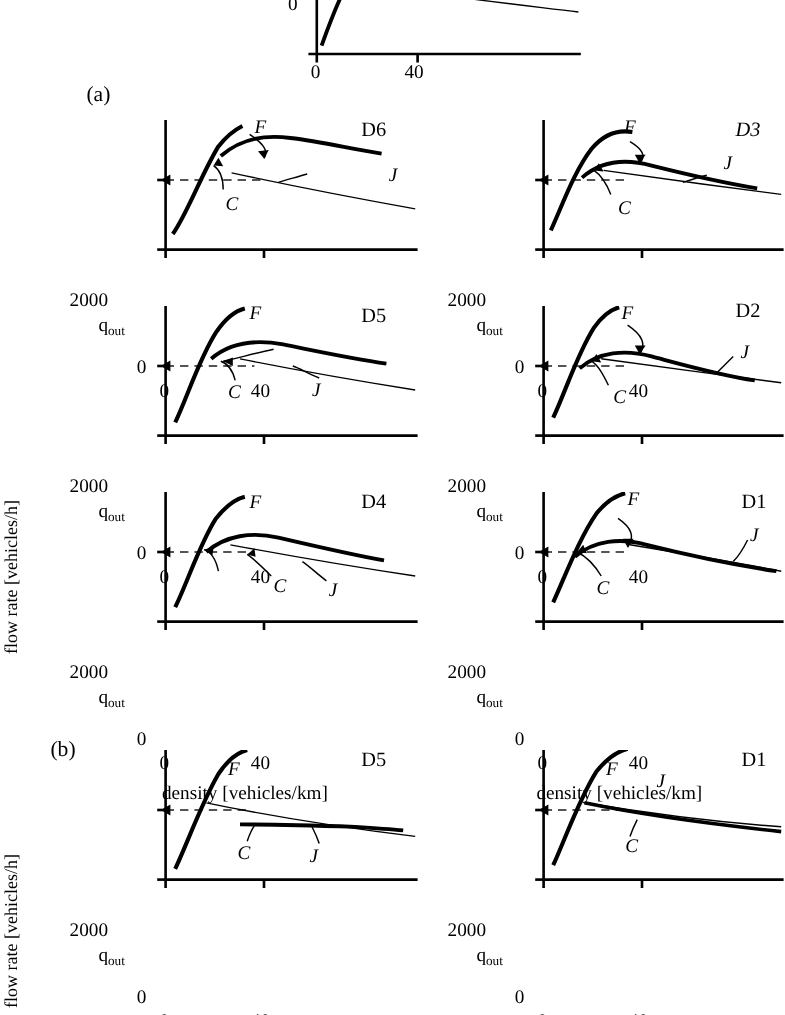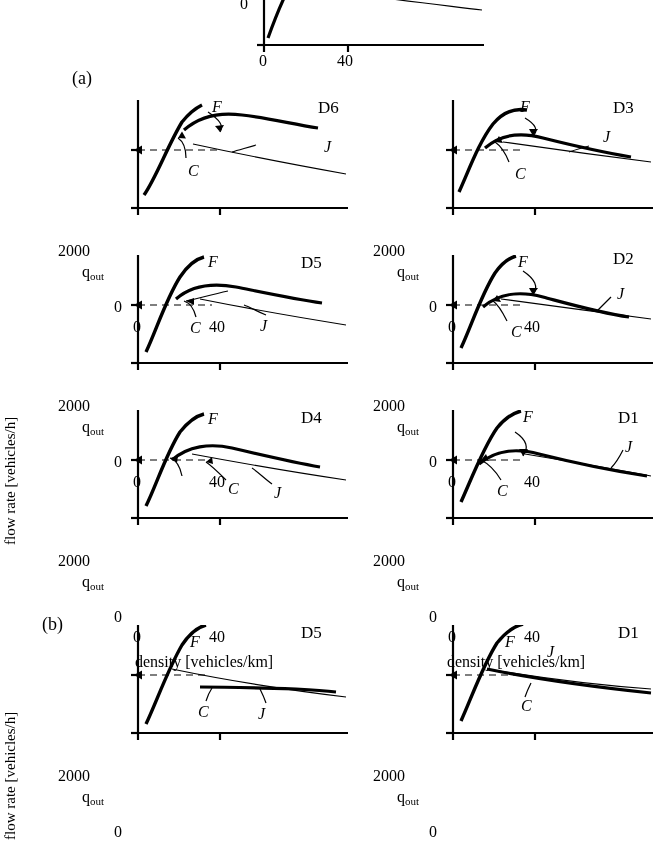--- a/index.html
+++ b/index.html
@@ -87,21 +87,21 @@
     <div class="val2000" style="left:-2px;top:142px;">2000</div>
     <div class="qout" style="left:22px;top:163px;">
       <span>q</span><span class="sub">out</span>
     </div>
     <div class="zero" style="left:54px;top:198px;">0</div>
     <div class="tick" style="left:73px;top:218px;">0</div>
     <div class="tick" style="left:149px;top:218px;">40</div>
     <div class="curveid" style="left:152px;top:-2px;">F</div>
     <div class="curveid" style="left:128px;top:62px;">C</div>
     <div class="curveid" style="left:264px;top:38px;">J</div>
-    <div class="plabel" style="left:258px;top:-2px;">D6</div>
+    <div class="plabel" style="left:241px;top:-2px;">D6</div>
   </div>
 
   <div class="panel" style="left:375px;top:100px;">
     <svg width="280" height="125" viewBox="0 0 280 125">
       <line x1="78" y1="0" x2="78" y2="108" stroke="#000" stroke-width="2.2"></line>
       <line x1="78" y1="108" x2="278" y2="108" stroke="#000" stroke-width="2.2"></line>
       <line x1="78" y1="108" x2="78" y2="115" stroke="#000" stroke-width="2.2"></line>
       <line x1="160" y1="108" x2="160" y2="115" stroke="#000" stroke-width="2.2"></line>
       <line x1="71" y1="108" x2="78" y2="108" stroke="#000" stroke-width="2.2"></line>
       <line x1="71" y1="50" x2="78" y2="50" stroke="#000" stroke-width="2.2"></line>
@@ -123,21 +123,21 @@
     <div class="val2000" style="left:-2px;top:142px;">2000</div>
     <div class="qout" style="left:22px;top:163px;">
       <span>q</span><span class="sub">out</span>
     </div>
     <div class="zero" style="left:54px;top:198px;">0</div>
     <div class="tick" style="left:73px;top:218px;">0</div>
     <div class="tick" style="left:149px;top:218px;">40</div>
     <div class="curveid" style="left:145px;top:-2px;">F</div>
     <div class="curveid" style="left:140px;top:65px;">C</div>
     <div class="curveid" style="left:228px;top:28px;">J</div>
-    <div class="plabel" style="left:238px;top:-2px;">D3</div>
+    <div class="plabel" style="left:238px;top:-2px;font-style:italic;">D3</div>
   </div>
 
   <div class="panel" style="left:60px;top:255px;">
     <svg width="290" height="125" viewBox="0 0 290 125">
       <line x1="78" y1="0" x2="78" y2="108" stroke="#000" stroke-width="2.2"></line>
       <line x1="78" y1="108" x2="288" y2="108" stroke="#000" stroke-width="2.2"></line>
       <line x1="78" y1="108" x2="78" y2="115" stroke="#000" stroke-width="2.2"></line>
       <line x1="160" y1="108" x2="160" y2="115" stroke="#000" stroke-width="2.2"></line>
       <line x1="71" y1="108" x2="78" y2="108" stroke="#000" stroke-width="2.2"></line>
       <line x1="71" y1="50" x2="78" y2="50" stroke="#000" stroke-width="2.2"></line>

